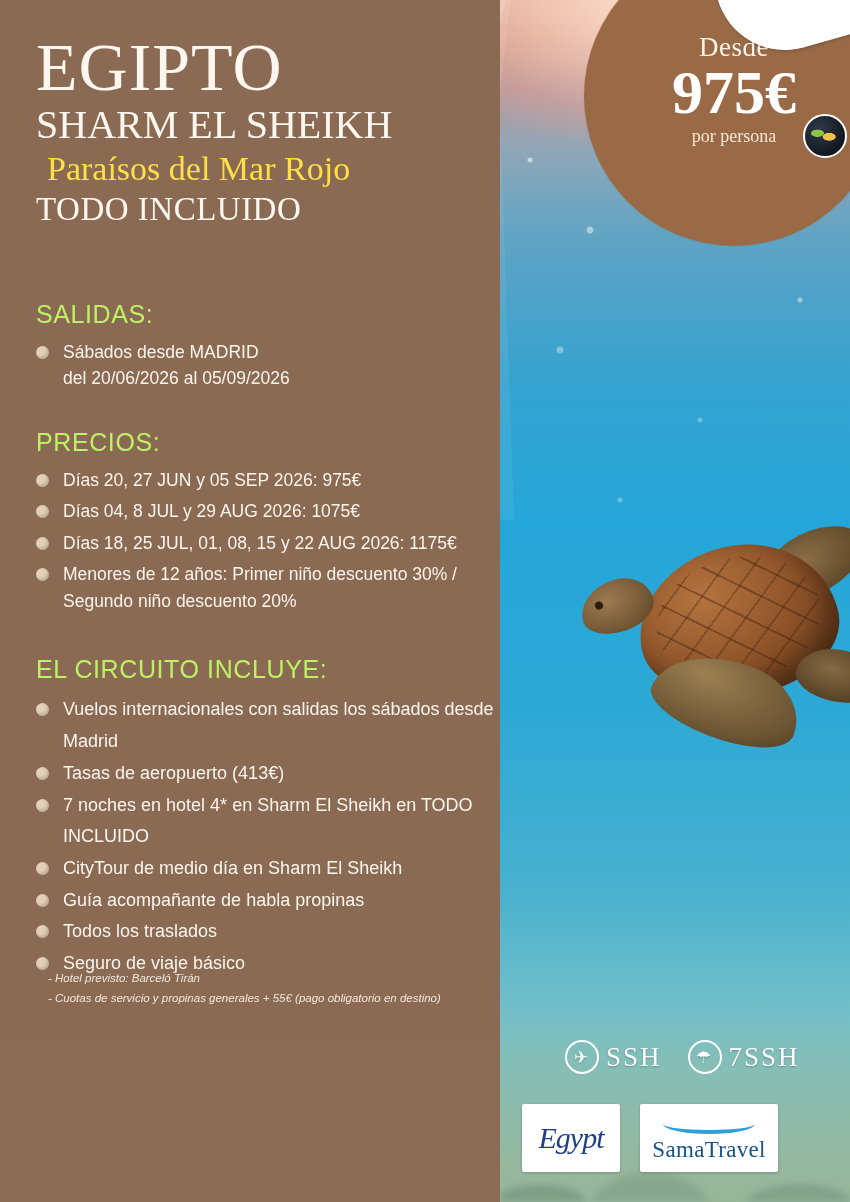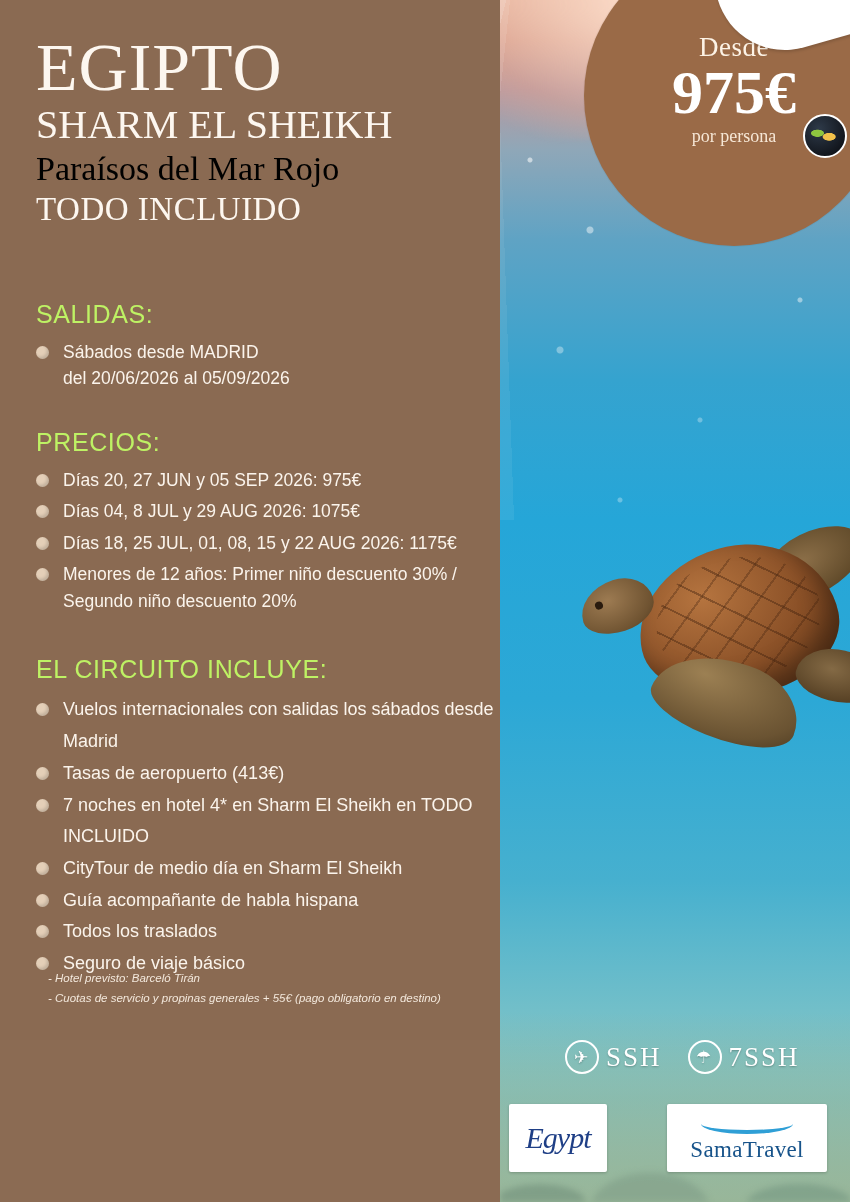--- a/index.html
+++ b/index.html
@@ -188,23 +188,24 @@
     font-size: 40px;
     line-height: 1.12;
     color: #fdf7f0;
     font-weight: 400;
     margin-top: 2px;
   }
   .t3 {
     font-family: "Liberation Serif", serif;
     font-size: 34px;
     line-height: 1.2;
-    color: #000000;
+    color: #fde047;
     font-weight: 400;
     margin-top: 2px;
+    margin-left: 11px;
   }
   .t4 {
     font-family: "Liberation Serif", serif;
     font-size: 33px;
     line-height: 1.2;
     color: #fdf7f0;
     font-weight: 400;
     letter-spacing: .5px;
   }
 
@@ -370,24 +371,24 @@
     border-radius: 50%;
     border: 2px solid #ffffff;
     display: flex;
     align-items: center;
     justify-content: center;
     font-size: 17px;
     line-height: 1;
   }
   .logos {
     position: absolute;
-    left: 509px;
+    left: 522px;
     top: 1104px;
     display: flex;
-    gap: 60px;
+    gap: 20px;
     z-index: 5;
   }
   .logo-box {
     background: #ffffff;
     border-radius: 2px;
     display: flex;
     align-items: center;
     justify-content: center;
     box-shadow: 0 1px 3px rgba(0,0,0,.2);
   }
@@ -395,21 +396,21 @@
     width: 98px; height: 68px;
   }
   .logo-egypt span {
     font-family: "Liberation Serif", serif;
     font-style: italic;
     font-size: 30px;
     color: #1f3f86;
     letter-spacing: -1px;
   }
   .logo-sama {
-    width: 160px; height: 68px;
+    width: 138px; height: 68px;
     flex-direction: column;
     gap: 2px;
   }
   .logo-sama .swoosh {
     width: 92px; height: 16px;
     border-bottom: 4px solid #2f9fd6;
     border-radius: 0 0 60% 60%;
     margin-bottom: 1px;
   }
   .logo-sama span {
@@ -494,21 +495,21 @@
         <li>
           <span class="dot"></span>
           <span>7 noches en hotel 4* en Sharm El Sheikh en TODO INCLUIDO</span>
         </li>
         <li>
           <span class="dot"></span>
           <span>CityTour de medio día en Sharm El Sheikh</span>
         </li>
         <li>
           <span class="dot"></span>
-          <span>Guía acompañante de habla hispana</span>
+          <span>Guía acompañante de habla propinas</span>
         </li>
         <li>
           <span class="dot"></span>
           <span>Todos los traslados</span>
         </li>
         <li>
           <span class="dot"></span>
           <span>Seguro de viaje básico</span>
         </li>
       </ul>

